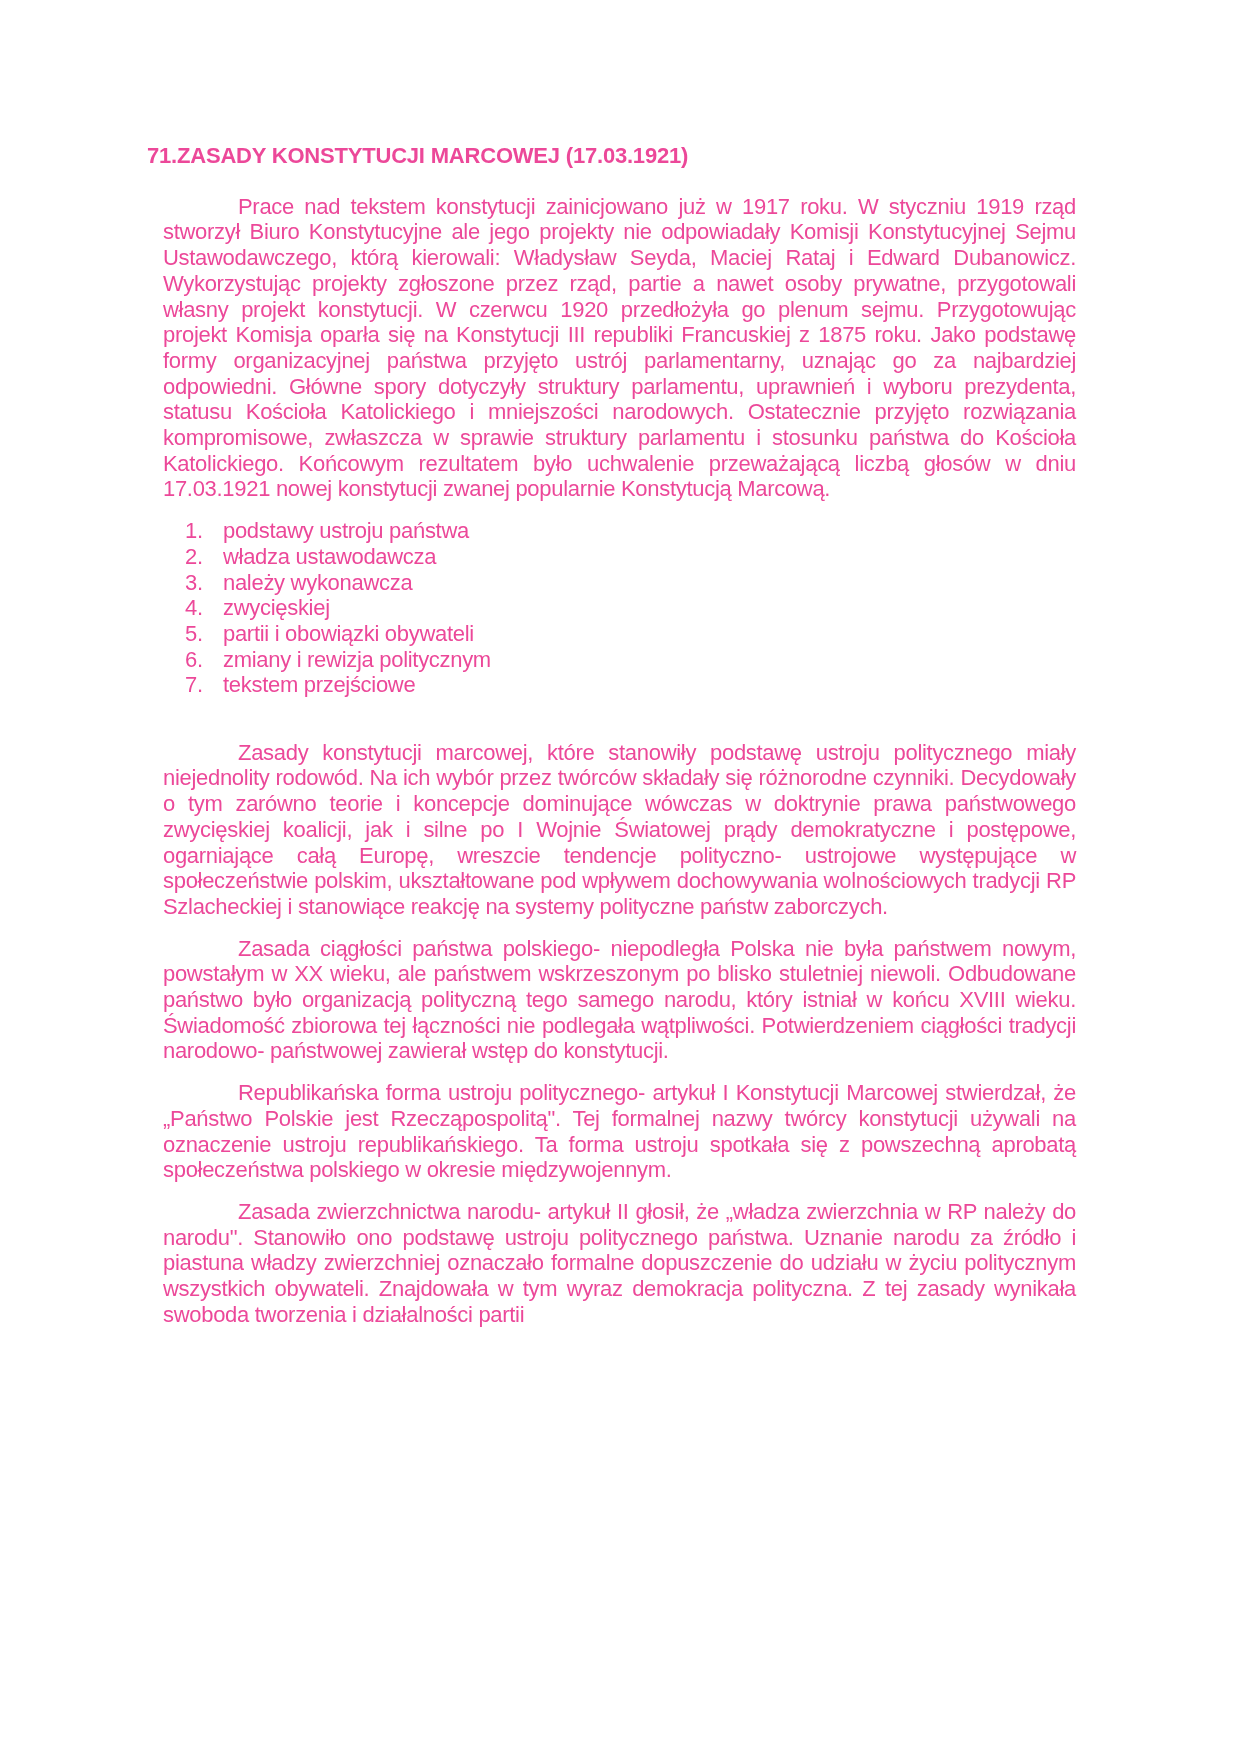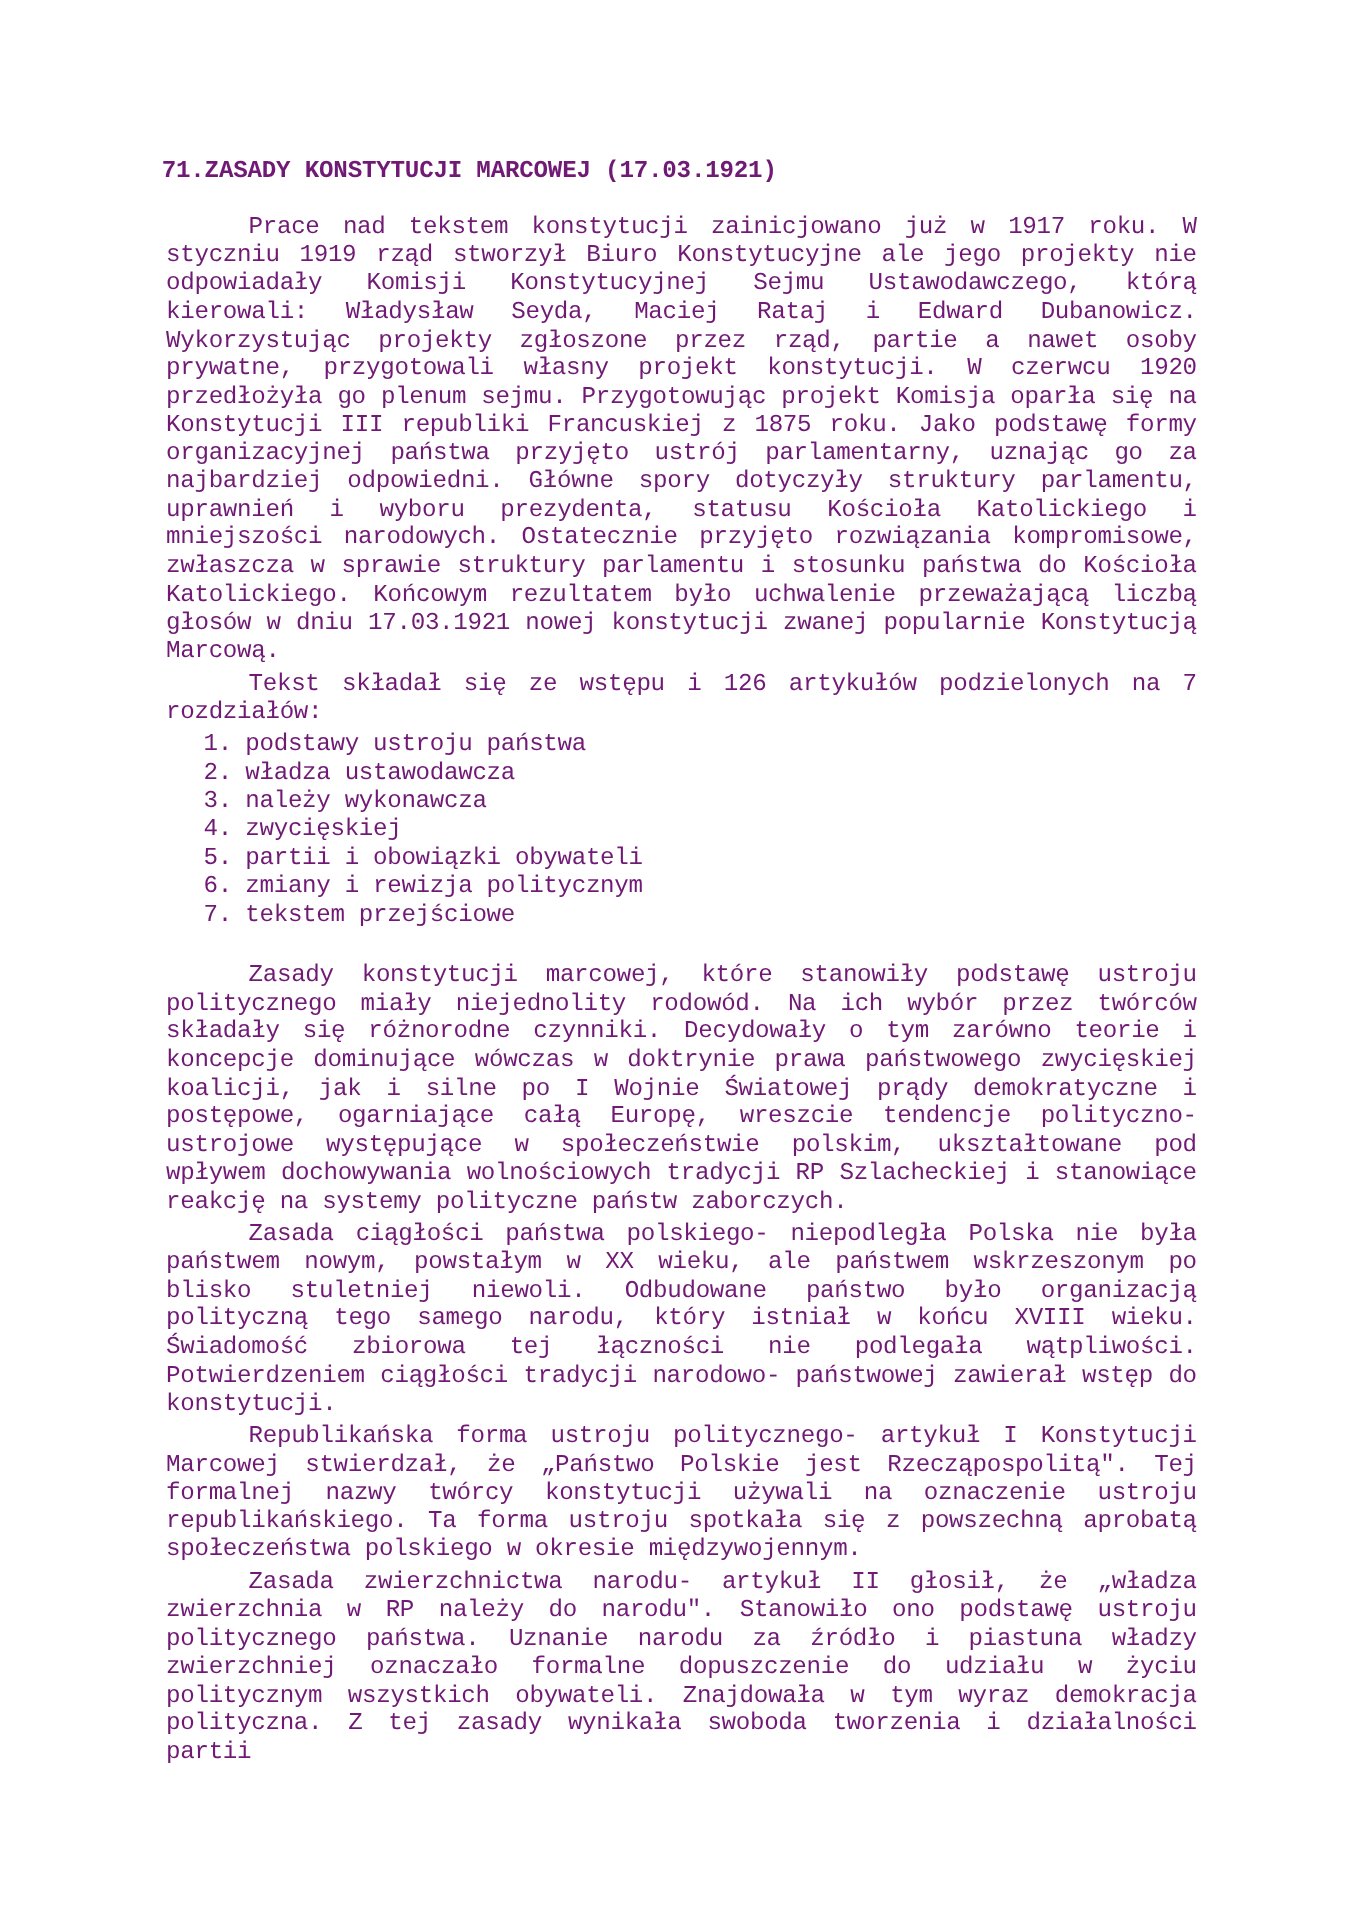--- a/index.html
+++ b/index.html
@@ -1,35 +1,34 @@
 <!DOCTYPE html>
 <html><head>
 <meta charset="utf-8">
 <style>
   html, body { margin: 0; padding: 0; background: #ffffff; }
   body { width: 1240px; height: 1754px; position: relative; overflow: hidden; }
   .page {
     position: absolute; left: 147px; top: 143px; width: 945px;
-    font-family: Liberation Mono, monospace; color: #701a75;
+    font-family: Liberation Sans, sans-serif; color: #ec4899;
     font-size: 22px; line-height: 25.7px;
   }
   .title { font-weight: bold; font-size: 22px; margin: 0 0 25px 0; letter-spacing: -0.2px; }
-  p { margin: 4px; text-align: justify; text-indent: 75px; letter-spacing: -0.3px; }
+  p { margin: 16px; text-align: justify; text-indent: 75px; letter-spacing: -0.3px; }
   ol { margin: 0; padding-left: 0; list-style: none; }
   ol li { position: relative; padding-left: 76px; letter-spacing: -0.3px; }
   ol li .num { position: absolute; left: 38px; }
   .gap { height: 25.7px; }
 </style>
 </head>
 <body>
 
 <div class="page">
   <div class="title">71.ZASADY KONSTYTUCJI MARCOWEJ (17.03.1921)</div>
   <p>Prace nad tekstem konstytucji zainicjowano już w 1917 roku. W styczniu 1919 rząd stworzył Biuro Konstytucyjne ale jego projekty nie odpowiadały Komisji Konstytucyjnej Sejmu Ustawodawczego, którą kierowali: Władysław Seyda, Maciej Rataj i Edward Dubanowicz. Wykorzystując projekty zgłoszone przez rząd, partie a nawet osoby prywatne, przygotowali własny projekt konstytucji. W czerwcu 1920 przedłożyła go plenum sejmu. Przygotowując projekt Komisja oparła się na Konstytucji III republiki Francuskiej z 1875 roku. Jako podstawę formy organizacyjnej państwa przyjęto ustrój parlamentarny, uznając go za najbardziej odpowiedni. Główne spory dotyczyły struktury parlamentu, uprawnień i wyboru prezydenta, statusu Kościoła Katolickiego i mniejszości narodowych. Ostatecznie przyjęto rozwiązania kompromisowe, zwłaszcza w sprawie struktury parlamentu i stosunku państwa do Kościoła Katolickiego. Końcowym rezultatem było uchwalenie przeważającą liczbą głosów w dniu 17.03.1921 nowej konstytucji zwanej popularnie Konstytucją Marcową.</p>
-  <p>Tekst składał się ze wstępu i 126 artykułów podzielonych na 7 rozdziałów:</p>
   <ol>
     <li><span class="num">1.</span><span>podstawy ustroju państwa</span></li>
     <li><span class="num">2.</span><span>władza ustawodawcza</span></li>
     <li><span class="num">3.</span><span>należy wykonawcza</span></li>
     <li><span class="num">4.</span><span>zwycięskiej</span></li>
     <li><span class="num">5.</span><span>partii i obowiązki obywateli</span></li>
     <li><span class="num">6.</span><span>zmiany i rewizja politycznym</span></li>
     <li><span class="num">7.</span><span>tekstem przejściowe</span></li>
   </ol>
   <div class="gap"></div>

